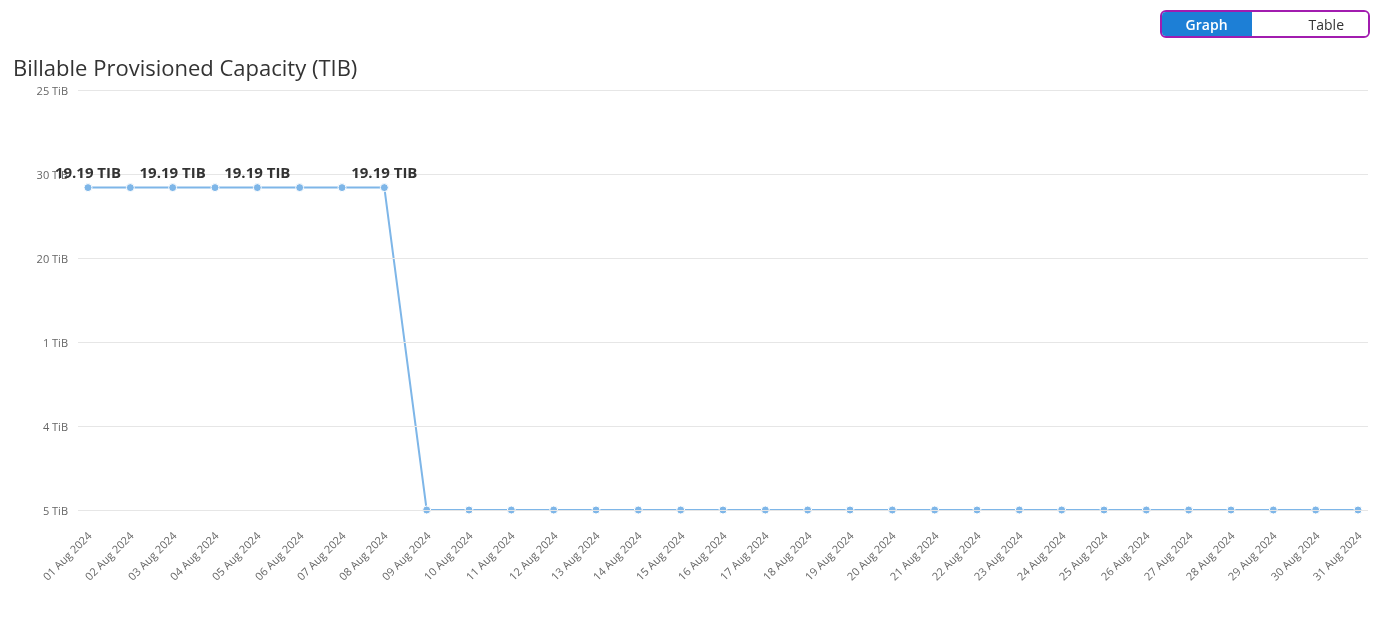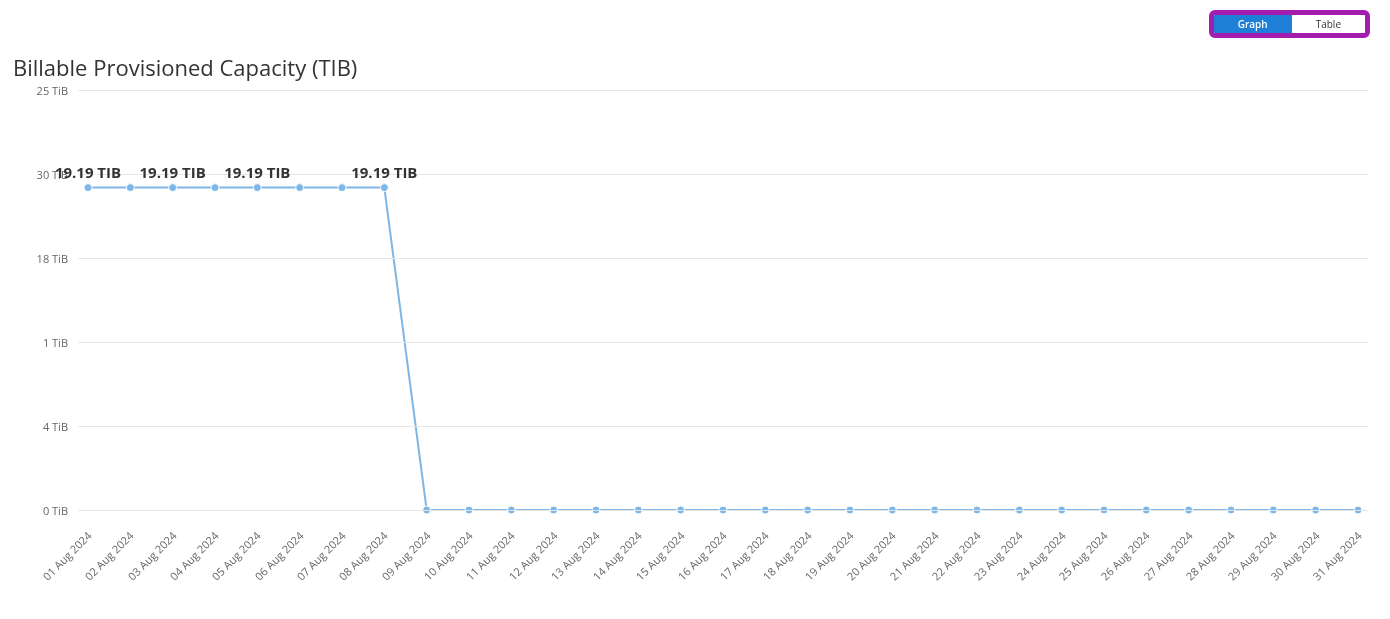--- a/index.html
+++ b/index.html
@@ -15,26 +15,27 @@
   .container {
     position: relative;
     width: 1390px;
     height: 619px;
   }
   .toggle {
     position: absolute;
     right: 20px;
     top: 10px;
     display: flex;
-    border: 5px solid #a21caf;
+    border: 2px solid #a21caf;
     border-radius: 6px;
     overflow: hidden;
     height: 28px;
-    font-size: 10px;
+    font-size: 14px;
     box-sizing: border-box;
+    gap: 33px;
   }
   .toggle .btn {
     padding: 0 24px;
     display: flex;
     align-items: center;
     justify-content: center;
     cursor: pointer;
     user-select: none;
   }
   .toggle .graph {
@@ -146,27 +147,27 @@
         <circle cx="983.6666666666666" cy="420" r="4" fill="#7eb6e8" stroke="#fff" stroke-width="1"></circle>
         <circle cx="1026" cy="420" r="4" fill="#7eb6e8" stroke="#fff" stroke-width="1"></circle>
         <circle cx="1068.3333333333333" cy="420" r="4" fill="#7eb6e8" stroke="#fff" stroke-width="1"></circle>
         <circle cx="1110.6666666666667" cy="420" r="4" fill="#7eb6e8" stroke="#fff" stroke-width="1"></circle>
         <circle cx="1153" cy="420" r="4" fill="#7eb6e8" stroke="#fff" stroke-width="1"></circle>
         <circle cx="1195.3333333333333" cy="420" r="4" fill="#7eb6e8" stroke="#fff" stroke-width="1"></circle>
         <circle cx="1237.6666666666667" cy="420" r="4" fill="#7eb6e8" stroke="#fff" stroke-width="1"></circle>
         <circle cx="1280" cy="420" r="4" fill="#7eb6e8" stroke="#fff" stroke-width="1"></circle>
       </svg>
   <div class="gridline" style="top: 420px;"></div>
-      <div class="ytick" style="top: 420px;">0 TiB</div>
+      <div class="ytick" style="top: 420px;">5 TiB</div>
       <div class="gridline" style="top: 336px;"></div>
       <div class="ytick" style="top: 336px;">4 TiB</div>
       <div class="gridline" style="top: 252px;"></div>
       <div class="ytick" style="top: 252px;">1 TiB</div>
       <div class="gridline" style="top: 168px;"></div>
-      <div class="ytick" style="top: 168px;">18 TiB</div>
+      <div class="ytick" style="top: 168px;">20 TiB</div>
       <div class="gridline" style="top: 84px;"></div>
       <div class="ytick" style="top: 84px;">30 TiB</div>
       <div class="gridline" style="top: 0px;"></div>
       <div class="ytick" style="top: 0px;">25 TiB</div>
       <div class="xtick" style="left: 6px; top: 438px; transform: rotate(-45deg) translate(-100%, 0px);">01 Aug 2024</div>
       <div class="xtick" style="left: 48.3333px; top: 438px; transform: rotate(-45deg) translate(-100%, 0px);">02 Aug 2024</div>
       <div class="xtick" style="left: 90.6667px; top: 438px; transform: rotate(-45deg) translate(-100%, 0px);">03 Aug 2024</div>
       <div class="xtick" style="left: 133px; top: 438px; transform: rotate(-45deg) translate(-100%, 0px);">04 Aug 2024</div>
       <div class="xtick" style="left: 175.333px; top: 438px; transform: rotate(-45deg) translate(-100%, 0px);">05 Aug 2024</div>
       <div class="xtick" style="left: 217.667px; top: 438px; transform: rotate(-45deg) translate(-100%, 0px);">06 Aug 2024</div>

